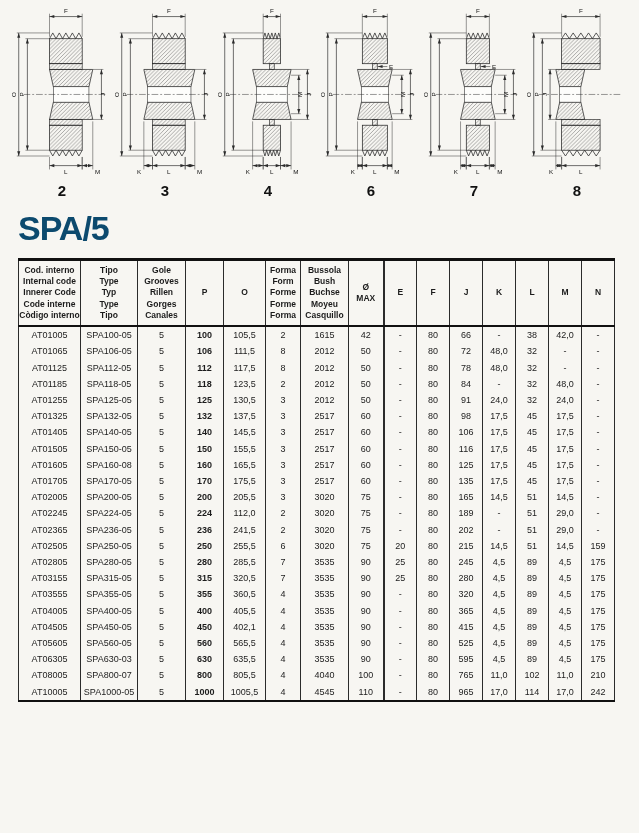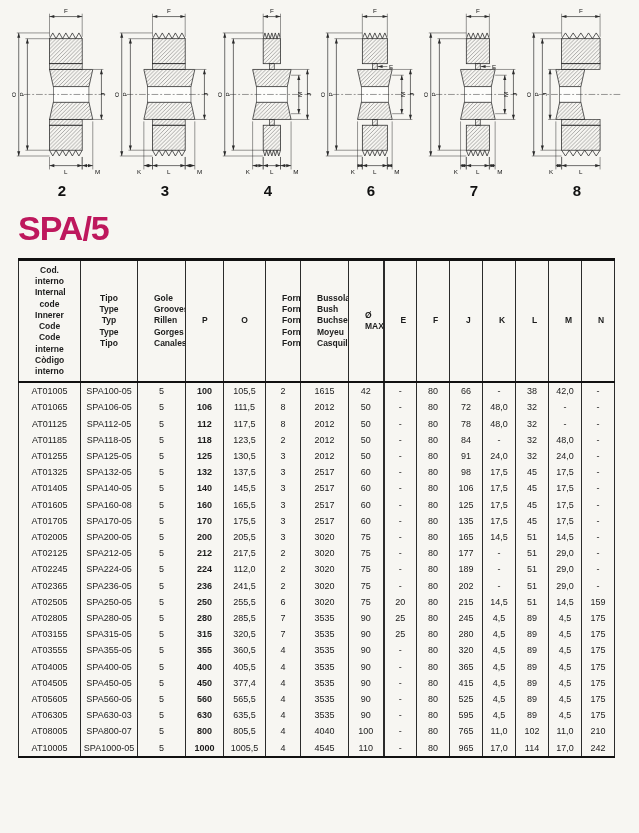--- a/index.html
+++ b/index.html
@@ -11,36 +11,36 @@
   }
   .strip{
     display:flex;justify-content:space-between;
     padding:6px 12px 0 12px;
   }
   .fig{display:flex;flex-direction:column;align-items:center;width:100px;}
   .fig svg{width:100px;height:auto;display:block;}
   .fig-num{font-weight:bold;font-size:15px;margin-top:1px;color:#111;}
   h1.title{
     font-size:34px;font-weight:bold;letter-spacing:-1px;
-    margin:10px 0 10px 18px;color:#be185d;
+    margin:10px 0 10px 18px;color:#0c4a6e;
   }
   table.spec{
     border-collapse:collapse;table-layout:fixed;
     margin-left:18px;width:596px;
     border-left:1px solid #2b2b2b;border-right:1px solid #2b2b2b;
   }
   table.spec th,table.spec td{
     padding:0;text-align:center;vertical-align:middle;
     border-left:1px solid #2b2b2b;
     overflow:hidden;
   }
   table.spec th{
     border-top:3px solid #111;border-bottom:2px solid #111;
     font-weight:bold;font-size:8.5px;line-height:1.32;
-    padding:4px 16px;white-space:pre-line;
+    padding:4px 0;white-space:pre-line;
   }
   table.spec td{
     font-size:9px;height:16.2px;line-height:16.2px;white-space:nowrap;
   }
   table.spec td.p{font-weight:bold;}
   table.spec th.sep,table.spec td.sep{border-left-width:2.5px;}
   table.spec th.sep2,table.spec td.sep2{border-left-width:1.5px;}
   table.spec tr:last-child td{border-bottom:2.5px solid #111;}
 </style>
 </head>
@@ -607,20 +607,37 @@
         <td>60</td>
         <td class="sep">-</td>
         <td>80</td>
         <td>106</td>
         <td>17,5</td>
         <td>45</td>
         <td>17,5</td>
         <td>-</td>
       </tr>
       <tr>
+        <td>AT01505</td>
+        <td>SPA150-05</td>
+        <td>5</td>
+        <td class="p">150</td>
+        <td>155,5</td>
+        <td class="sep2">3</td>
+        <td>2517</td>
+        <td>60</td>
+        <td class="sep">-</td>
+        <td>80</td>
+        <td>116</td>
+        <td>17,5</td>
+        <td>45</td>
+        <td>17,5</td>
+        <td>-</td>
+      </tr>
+      <tr>
         <td>AT01605</td>
         <td>SPA160-08</td>
         <td>5</td>
         <td class="p">160</td>
         <td>165,5</td>
         <td class="sep2">3</td>
         <td>2517</td>
         <td>60</td>
         <td class="sep">-</td>
         <td>80</td>
@@ -655,37 +672,20 @@
         <td>205,5</td>
         <td class="sep2">3</td>
         <td>3020</td>
         <td>75</td>
         <td class="sep">-</td>
         <td>80</td>
         <td>165</td>
         <td>14,5</td>
         <td>51</td>
         <td>14,5</td>
-        <td>-</td>
-      </tr>
-      <tr>
-        <td>AT02125</td>
-        <td>SPA212-05</td>
-        <td>5</td>
-        <td class="p">212</td>
-        <td>217,5</td>
-        <td class="sep2">2</td>
-        <td>3020</td>
-        <td>75</td>
-        <td class="sep">-</td>
-        <td>80</td>
-        <td>177</td>
-        <td>-</td>
-        <td>51</td>
-        <td>29,0</td>
         <td>-</td>
       </tr>
       <tr>
         <td>AT02245</td>
         <td>SPA224-05</td>
         <td>5</td>
         <td class="p">224</td>
         <td>112,0</td>
         <td class="sep2">2</td>
         <td>3020</td>
@@ -798,21 +798,21 @@
         <td>4,5</td>
         <td>89</td>
         <td>4,5</td>
         <td>175</td>
       </tr>
       <tr>
         <td>AT04505</td>
         <td>SPA450-05</td>
         <td>5</td>
         <td class="p">450</td>
-        <td>377,4</td>
+        <td>402,1</td>
         <td class="sep2">4</td>
         <td>3535</td>
         <td>90</td>
         <td class="sep">-</td>
         <td>80</td>
         <td>415</td>
         <td>4,5</td>
         <td>89</td>
         <td>4,5</td>
         <td>175</td>

